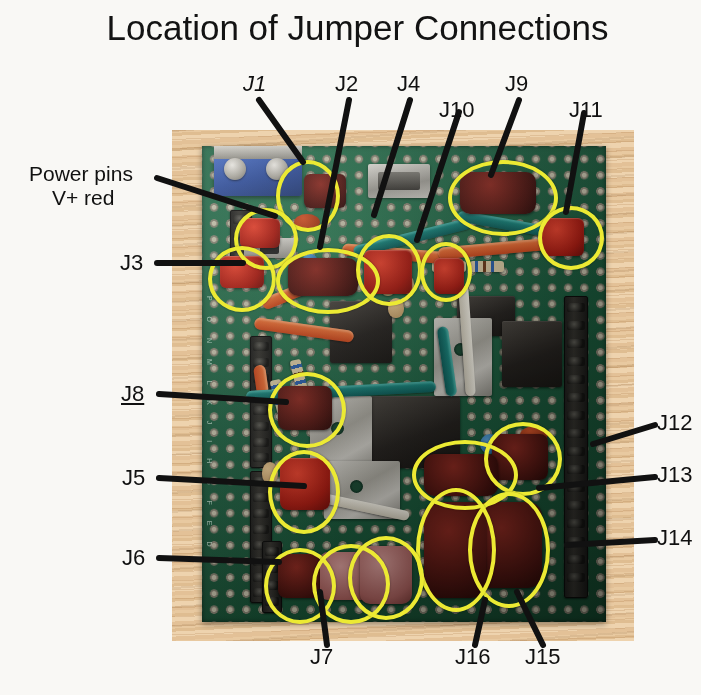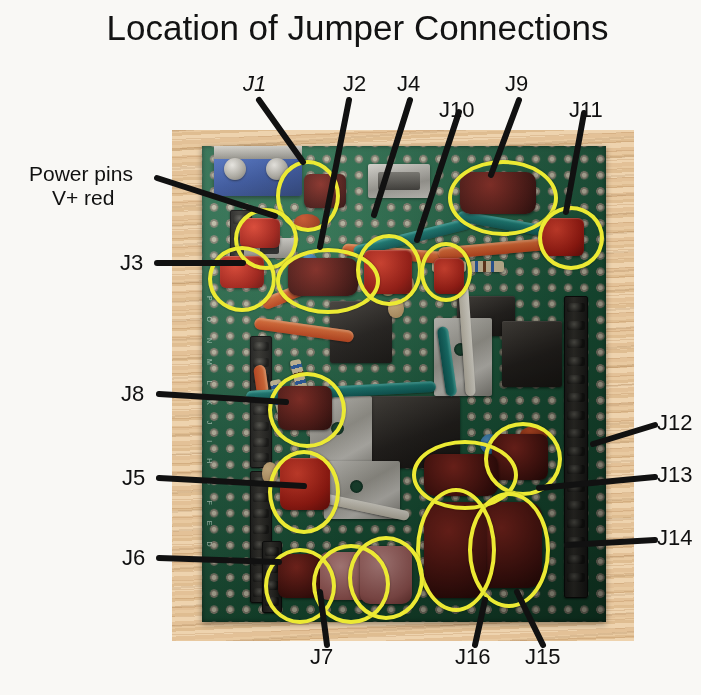--- a/index.html
+++ b/index.html
@@ -381,27 +381,27 @@
 
       <line x1="536" y1="645" x2="510" y2="592"></line>
     </g>
   </svg>
 
   <div class="ann">
     <div class="lbl pw" style="left:22px;top:162px;">Power pins</div>
     <div class="lbl pw" style="left:45px;top:186px;">V+ red</div>
 
     <div class="lbl jid" style="left:236px;top:71px;font-style:italic;">J1</div>
-    <div class="lbl jid" style="left:328px;top:71px;margin-left:8px;">J2</div>
+    <div class="lbl jid" style="left:328px;top:71px;">J2</div>
     <div class="lbl jid" style="left:113px;top:250px;">J3</div>
     <div class="lbl jid" style="left:390px;top:71px;">J4</div>
     <div class="lbl jid" style="left:115px;top:465px;">J5</div>
     <div class="lbl jid" style="left:115px;top:545px;">J6</div>
     <div class="lbl jid" style="left:303px;top:644px;">J7</div>
-    <div class="lbl jid" style="left:114px;top:381px;">J8</div>
+    <div class="lbl jid" style="left:114px;top:381px;text-decoration:underline;">J8</div>
     <div class="lbl jid" style="left:498px;top:71px;">J9</div>
     <div class="lbl jid" style="left:432px;top:97px;">J10</div>
     <div class="lbl jid" style="left:562px;top:97px;">J11</div>
     <div class="lbl jid" style="left:650px;top:410px;">J12</div>
     <div class="lbl jid" style="left:650px;top:462px;">J13</div>
     <div class="lbl jid" style="left:650px;top:525px;">J14</div>
     <div class="lbl jid" style="left:518px;top:644px;">J15</div>
     <div class="lbl jid" style="left:448px;top:644px;">J16</div>
   </div>
 

